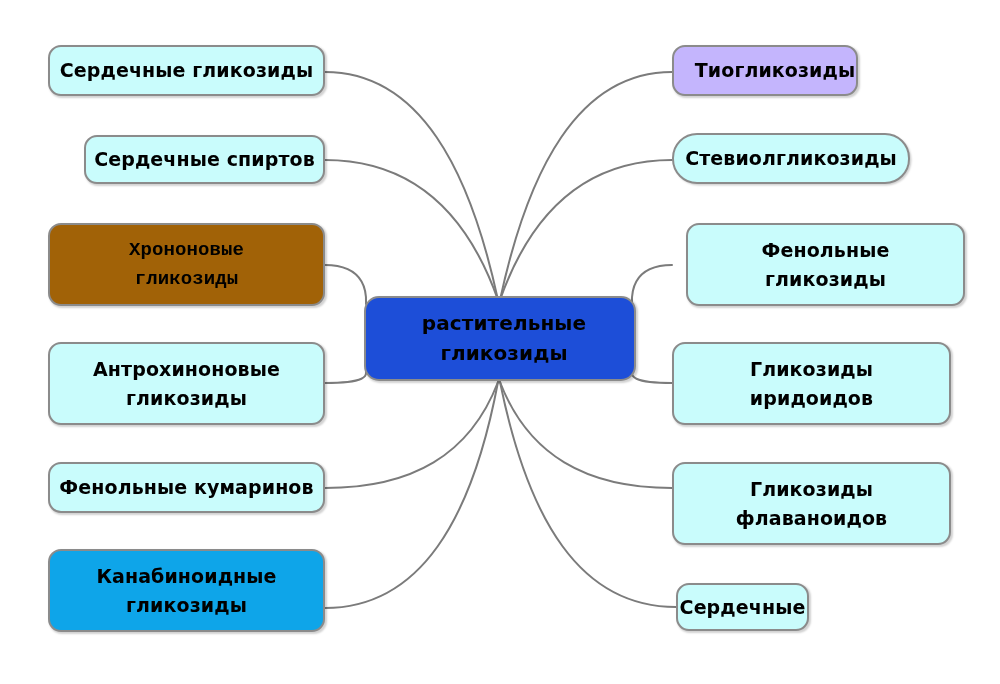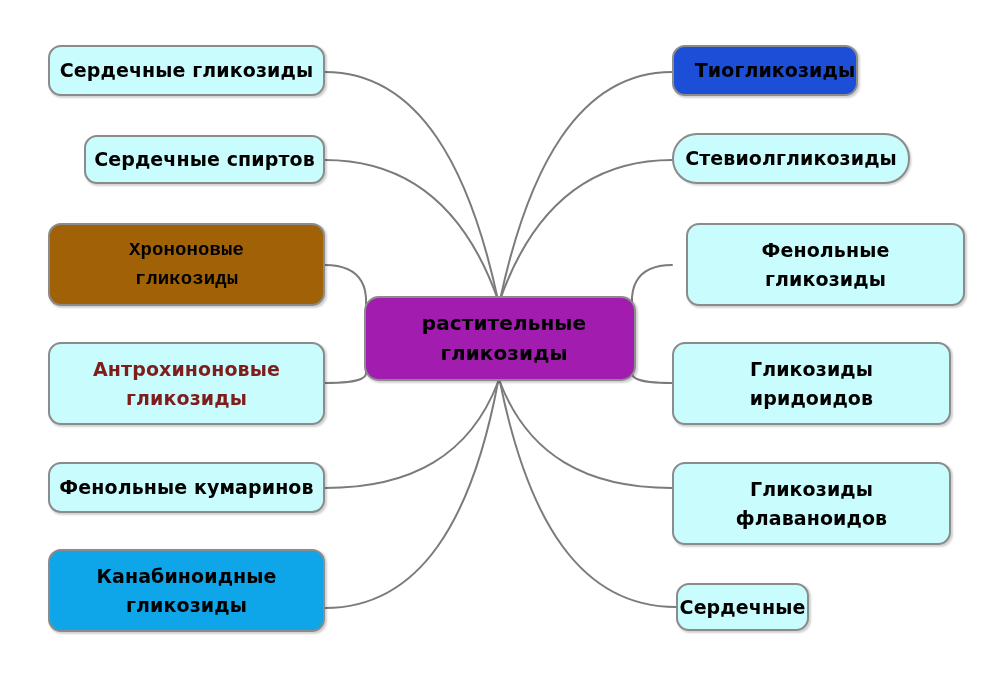--- a/index.html
+++ b/index.html
@@ -80,51 +80,51 @@
       <div class="node" style="left: 48px; top: 45px; width: 277px; height: 51px; background: rgb(201, 252, 252); border-color: rgb(139, 139, 139); color: rgb(0, 0, 0);">
         <span class="label">Сердечные гликозиды</span>
       </div>
       <div class="node" style="left: 84px; top: 135px; width: 241px; height: 49px; background: rgb(201, 252, 252); border-color: rgb(139, 139, 139); color: rgb(0, 0, 0);">
         <span class="label">Сердечные спиртов</span>
       </div>
       <div class="node" style="left: 48px; top: 223px; width: 277px; height: 83px; background: #a16207; border-color: rgb(139, 139, 139); color: rgb(0, 0, 0); font-family: Liberation Mono, monospace;">
         <span class="label">Хрононовые
 гликозиды</span>
       </div>
-      <div class="node" style="left: 48px; top: 342px; width: 277px; height: 83px; background: rgb(201, 252, 252); border-color: rgb(139, 139, 139); color: #7f1d1d;">
+      <div class="node" style="left: 48px; top: 342px; width: 277px; height: 83px; background: rgb(201, 252, 252); border-color: rgb(139, 139, 139); color: #000000;">
         <span class="label">Антрохиноновые
 гликозиды</span>
       </div>
       <div class="node" style="left: 48px; top: 462px; width: 277px; height: 51px; background: rgb(201, 252, 252); border-color: rgb(139, 139, 139); color: rgb(0, 0, 0);">
         <span class="label">Фенольные кумаринов</span>
       </div>
       <div class="node" style="left: 48px; top: 549px; width: 277px; height: 83px; background: #0ea5e9; border-color: rgb(139, 139, 139); color: rgb(0, 0, 0);">
         <span class="label">Канабиноидные
 гликозиды</span>
       </div>
-      <div class="node" style="left: 672px; top: 45px; width: 186px; height: 51px; background: #1d4ed8; border-color: rgb(139, 139, 139); color: rgb(0, 0, 0); padding-left: 20px;">
+      <div class="node" style="left: 672px; top: 45px; width: 186px; height: 51px; background: #c4b5fd; border-color: rgb(139, 139, 139); color: rgb(0, 0, 0); padding-left: 20px;">
         <span class="label">Тиогликозиды</span>
       </div>
       <div class="node" style="left: 672px; top: 133px; width: 238px; height: 51px; background: rgb(201, 252, 252); border-color: rgb(139, 139, 139); color: rgb(0, 0, 0); border-radius: 25px;">
         <span class="label">Стевиолгликозиды</span>
       </div>
       <div class="node" style="left: 672px; top: 223px; width: 279px; height: 83px; background: rgb(201, 252, 252); border-color: rgb(139, 139, 139); color: rgb(0, 0, 0); margin-left: 14px;">
         <span class="label">Фенольные
 гликозиды</span>
       </div>
       <div class="node" style="left: 672px; top: 342px; width: 279px; height: 83px; background: rgb(201, 252, 252); border-color: rgb(139, 139, 139); color: rgb(0, 0, 0);">
         <span class="label">Гликозиды
 иридоидов</span>
       </div>
       <div class="node" style="left: 672px; top: 462px; width: 279px; height: 83px; background: rgb(201, 252, 252); border-color: rgb(139, 139, 139); color: rgb(0, 0, 0);">
         <span class="label">Гликозиды
 флаваноидов</span>
       </div>
       <div class="node" style="left: 676px; top: 583px; width: 133px; height: 48px; background: rgb(201, 252, 252); border-color: rgb(139, 139, 139); color: rgb(0, 0, 0);">
         <span class="label">Сердечные</span>
       </div>
-      <div class="node central" style="left: 364px; top: 296px; width: 272px; height: 85px; background: #a21caf; border-color: rgb(139, 139, 139); color: rgb(0, 0, 0); padding-left: 8px;">
+      <div class="node central" style="left: 364px; top: 296px; width: 272px; height: 85px; background: #1d4ed8; border-color: rgb(139, 139, 139); color: rgb(0, 0, 0); padding-left: 8px;">
         <span class="label">растительные
 гликозиды</span>
       </div>
     </div>
 
 </div>
 
 </body></html>

